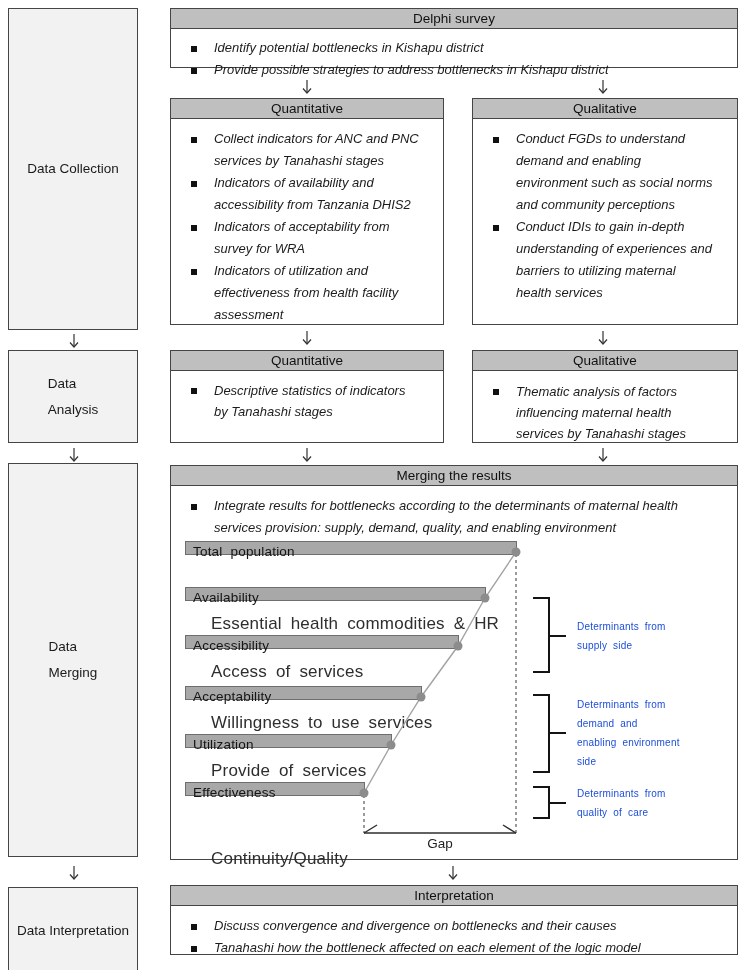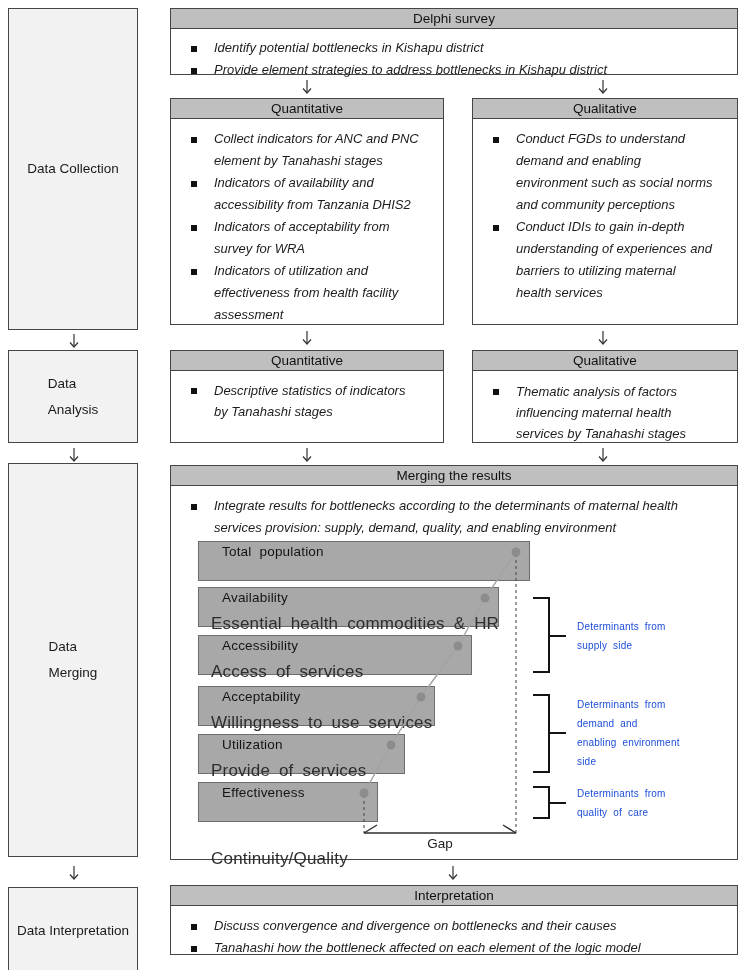--- a/index.html
+++ b/index.html
@@ -46,22 +46,22 @@
   .w-qual li{padding-left:42px;padding-right:20px;}
   .w-wide li{padding-right:26px;}
   .pad-tall{padding-top:18px;}
   .pad-mid{padding-top:16px;}
   
   .arrow{position:absolute;width:14px;height:16px;}
   .arrow svg{display:block;}
   
   .chart{position:absolute;inset:0;}
   .bar{
-    position:absolute;left:27px;height:40px;background:var(--bar-fill);
-    border:1px solid var(--bar-border);box-sizing:border-box;z-index:1;padding-left:16px;
+    position:absolute;left:14px;height:14px;background:var(--bar-fill);
+    border:1px solid var(--bar-border);box-sizing:border-box;z-index:1;
   }
   .bar-label{
     display:block;padding-left:7px;font-size:13.5px;line-height:20px;color:#141414;
     letter-spacing:.2px;word-spacing:4px;white-space:nowrap;
   }
   .sublabel{
     position:absolute;left:40px;font-size:17px;color:#2e2e2e;
     letter-spacing:.2px;word-spacing:4px;white-space:nowrap;z-index:1;
   }
   .chart-svg{position:absolute;left:0;top:0;z-index:2;pointer-events:none;}
@@ -87,32 +87,32 @@
 Analysis</span>
   </div>
   <div class="lbox" style="top:463px;height:394px;">
     <span>Data
 Merging</span>
   </div>
   <div class="lbox" style="top:887px;height:88px;">
     <span>Data Interpretation</span>
   </div>
 
-  <div class="rbox" style="left:170px;top:8px;width:568px;height:67px;">
+  <div class="rbox" style="left:170px;top:8px;width:568px;height:60px;">
     <div class="rbox-header">Delphi survey</div>
     <ul class="bullets lh22" style="padding-top:5px;">
       <li><span class="sq"></span><span>Identify potential bottlenecks in Kishapu district</span></li>
-      <li><span class="sq"></span><span>Provide element strategies to address bottlenecks in Kishapu district</span></li>
+      <li><span class="sq"></span><span>Provide possible strategies to address bottlenecks in Kishapu district</span></li>
     </ul>
   </div>
 
   <div class="rbox" style="left:170px;top:98px;width:274px;height:227px;">
     <div class="rbox-header">Quantitative</div>
     <ul class="bullets lh22 w-quant">
-      <li><span class="sq"></span><span>Collect indicators for ANC and PNC element by Tanahashi stages</span></li>
+      <li><span class="sq"></span><span>Collect indicators for ANC and PNC services by Tanahashi stages</span></li>
       <li><span class="sq"></span><span>Indicators of availability and accessibility from Tanzania DHIS2</span></li>
       <li><span class="sq"></span><span>Indicators of acceptability from survey for WRA</span></li>
       <li><span class="sq"></span><span>Indicators of utilization and effectiveness from health facility assessment</span></li>
     </ul>
   </div>
 
   <div class="rbox" style="left:472px;top:98px;width:266px;height:227px;">
     <div class="rbox-header">Qualitative</div>
     <ul class="bullets lh22 w-qual pad-tall">
       <li><span class="sq"></span><span>Conduct FGDs to understand demand and enabling environment such as social norms and community perceptions</span></li>

